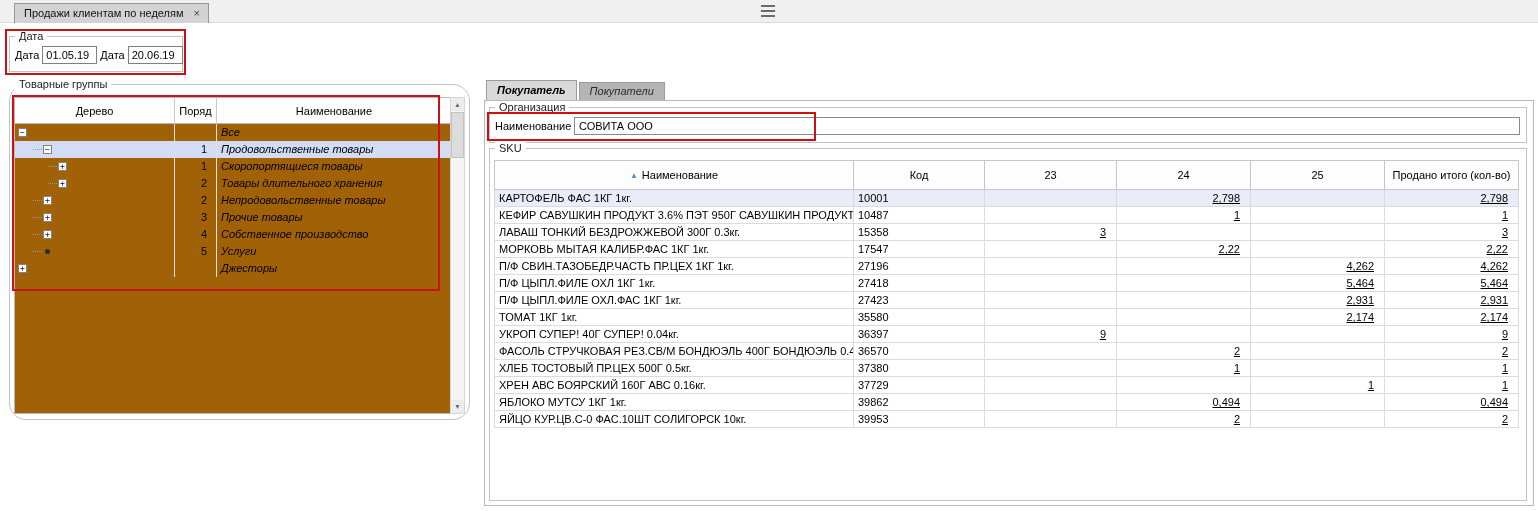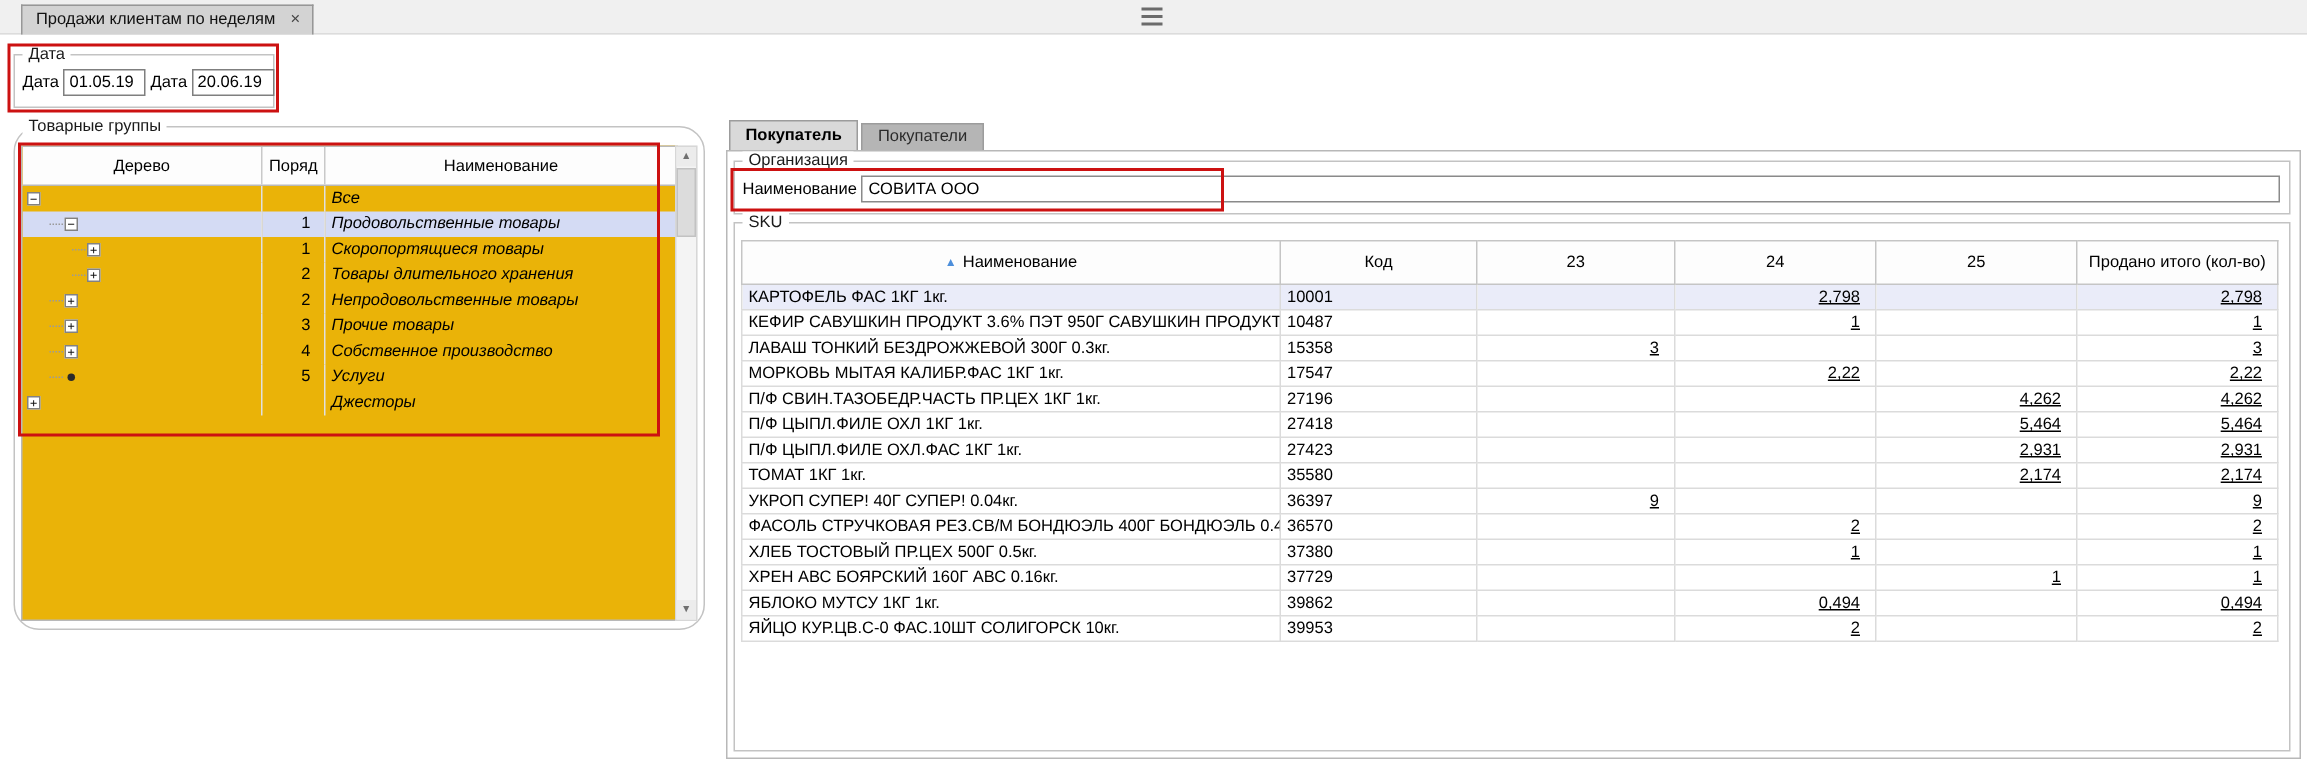--- a/index.html
+++ b/index.html
@@ -19,21 +19,21 @@
   .date-fields{position:absolute;left:5px;top:9px;display:flex;align-items:center;gap:3px;}
   .date-label{font-size:11px;}
   .date-input{width:55px;height:18px;border:1px solid #7f7f7f;font-size:11px;font-family:inherit;padding:1px 3px;}
 
   .red-box{position:absolute;border:2px solid #cc1111;z-index:20;pointer-events:none;}
   .red-box-1{left:5px;top:29px;width:181px;height:46px;}
   .red-box-2{left:12px;top:95px;width:428px;height:196px;}
   .red-box-3{left:487px;top:112px;width:329px;height:29px;}
 
   .left-panel{left:9px;top:84px;width:461px;height:336px;border-radius:17px;}
-  .tree-table{position:absolute;left:4px;top:12px;width:438px;bottom:5px;border:1px solid #b9b9b9;background:#eab308;overflow:hidden;}
+  .tree-table{position:absolute;left:4px;top:12px;width:438px;bottom:5px;border:1px solid #b9b9b9;background:#a16207;overflow:hidden;}
   .tree-header{display:flex;height:26px;border-bottom:1px solid #b9b9b9;background:#fdfdfd;}
   .th{display:flex;align-items:center;justify-content:center;font-size:11px;border-right:1px solid #c9c9c9;}
   .th:last-child{border-right:none;}
   .th-tree{width:160px;}
   .th-order{width:42px;}
   .th-name{flex:1;}
   .tree-row{display:flex;height:17px;line-height:16px;cursor:default;}
   .tc{border-right:1px solid #e0e0e0;white-space:nowrap;overflow:hidden;}
   .tc:last-child{border-right:none;}
   .tc-tree{width:160px;display:flex;align-items:center;}
@@ -44,21 +44,21 @@
   .tbox{flex:none;width:9px;height:9px;border:1px solid #828282;background:#fff;font:8px/7px "DejaVu Sans Mono",monospace;text-align:center;color:#111;margin-right:4px;display:inline-block;}
   .tdot{flex:none;width:5px;height:5px;border-radius:50%;background:#2a2a2a;margin:0 6px 0 2px;display:inline-block;}
 
   .vscroll{position:absolute;right:4px;top:12px;bottom:5px;width:15px;background:#f4f4f4;border:1px solid #d7d7d7;}
   .scroll-arrow{position:absolute;left:0;width:13px;height:13px;font-size:7px;color:#6f6f6f;text-align:center;line-height:13px;background:#ececec;cursor:pointer;}
   .scroll-arrow.up{top:0;}
   .scroll-arrow.down{bottom:0;}
   .scroll-thumb{position:absolute;left:0;top:14px;width:13px;height:46px;background:#dcdcdc;border:1px solid #c2c2c2;}
 
   .buyer-tabs{position:absolute;left:486px;top:80px;height:20px;display:flex;align-items:flex-end;gap:2px;z-index:2;}
-  .buyer-tab{border:1px solid #9c9c9c;border-bottom:none;background:#b5b5b5;color:#2b2b2b;font-size:11px;padding:2px 10px;height:18px;cursor:pointer;white-space:nowrap;}
+  .buyer-tab{border:1px solid #9c9c9c;border-bottom:none;background:#b5b5b5;color:#2b2b2b;font-size:11px;padding:2px 10px;height:18px;cursor:pointer;white-space:nowrap;font-style:italic;}
   .buyer-tab.active{background:#d9d9d9;color:#000;font-weight:bold;height:20px;padding-top:3px;}
 
   .right-panel{position:absolute;left:484px;top:100px;width:1050px;height:406px;border:1px solid #b8b8b8;background:#fff;}
   .org-group{left:4px;top:6px;right:6px;height:36px;}
   .org-row{position:absolute;left:5px;right:6px;top:9px;display:flex;align-items:center;}
   .org-label{width:79px;flex:none;font-size:11px;}
   .org-input{flex:1;height:18px;border:1px solid #8a8a8a;font-size:11px;font-family:inherit;padding:1px 4px;background:#fff;}
 
   .sku-group{left:4px;top:47px;right:6px;bottom:4px;}
   .sku-table{position:absolute;left:4px;top:11px;border-collapse:collapse;table-layout:fixed;width:calc(100% - 11px);font-size:11px;}

